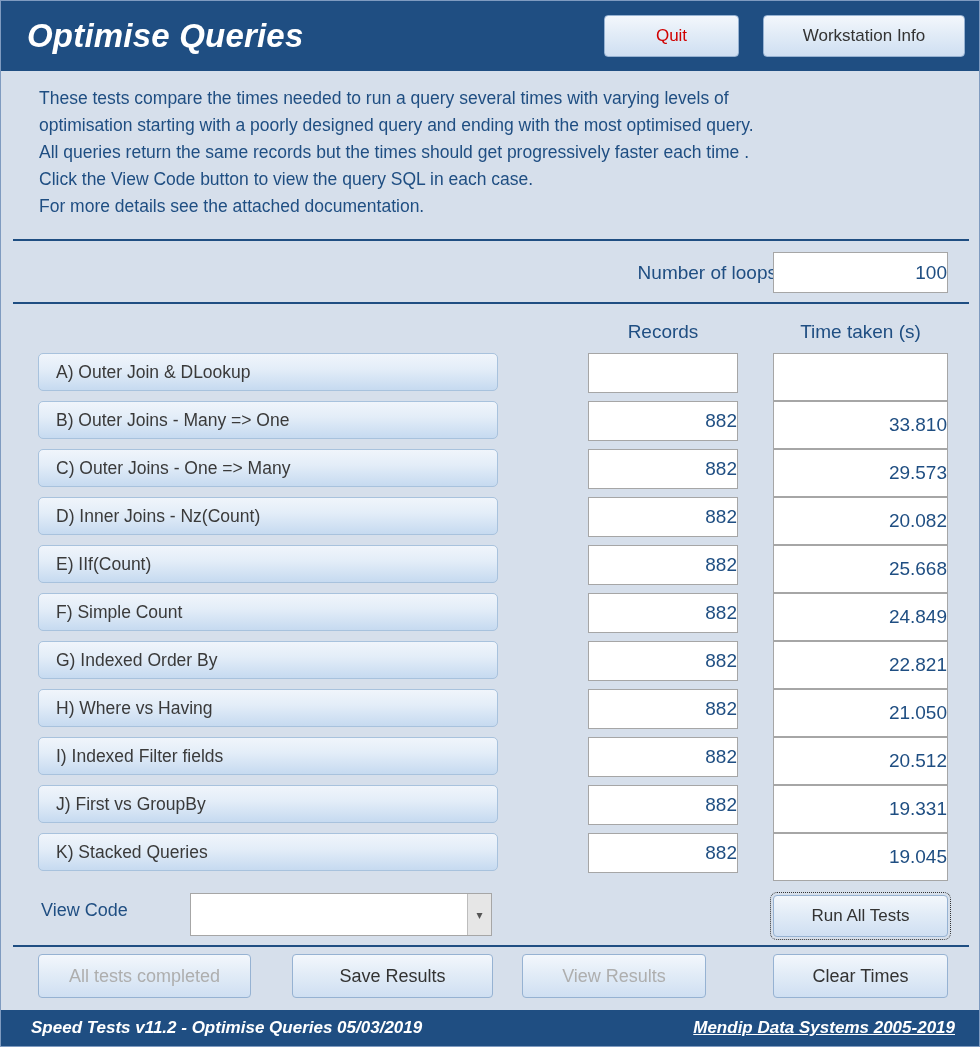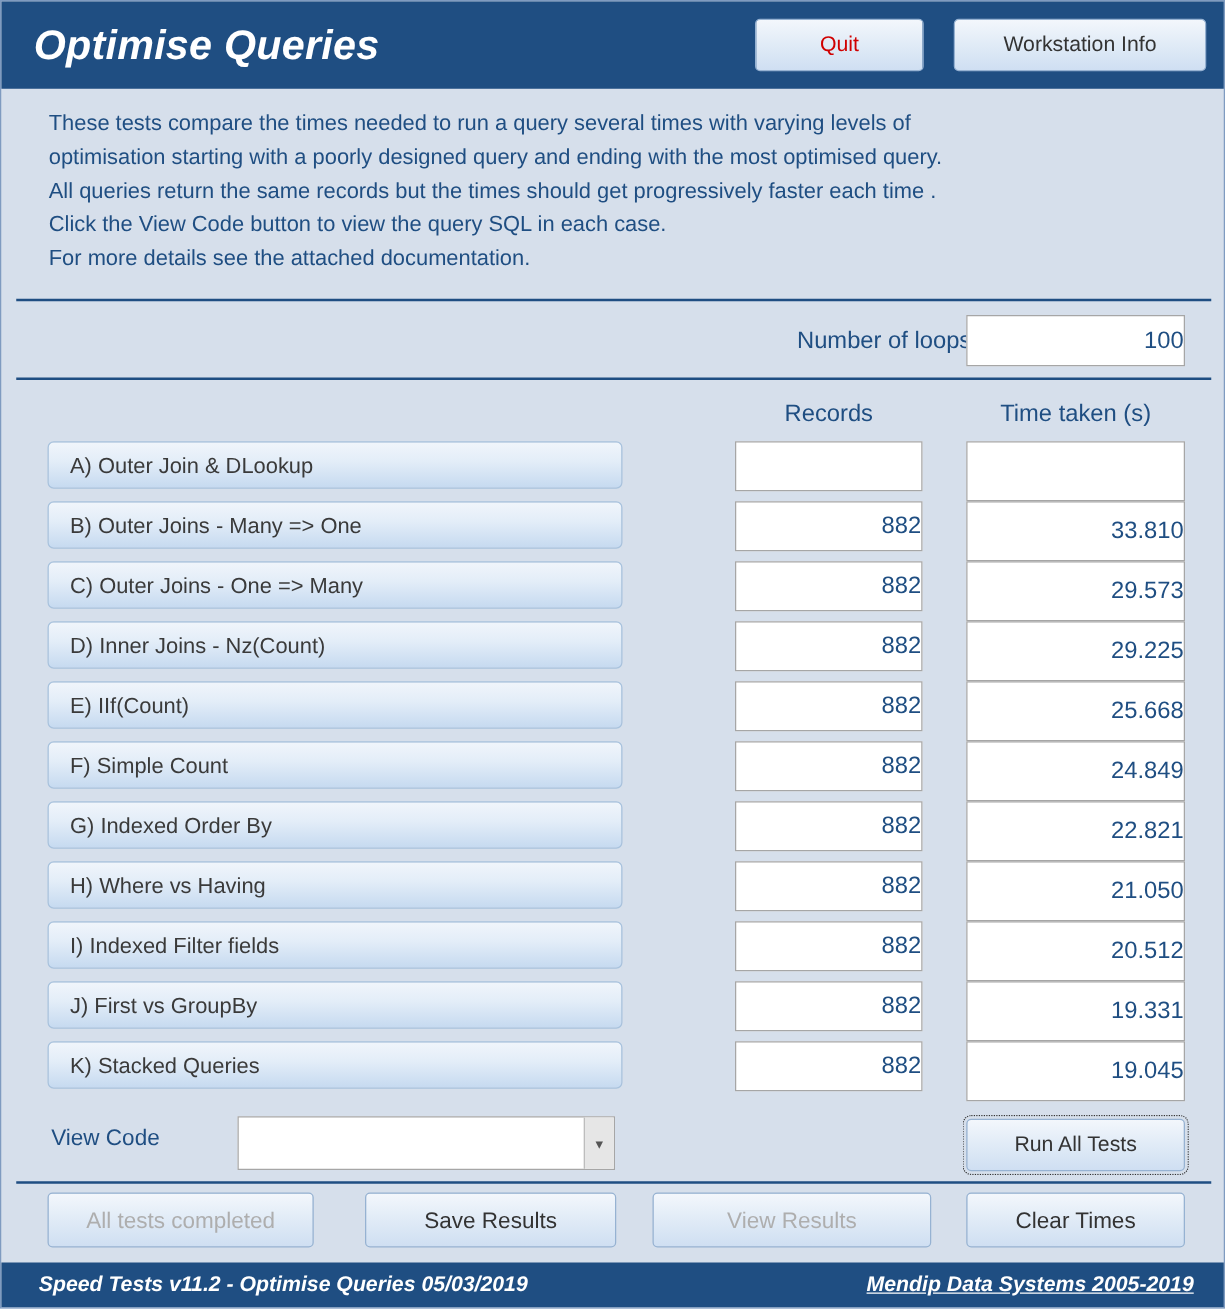--- a/index.html
+++ b/index.html
@@ -214,21 +214,21 @@
   }
   .bbtn {
     position: absolute;
     top: 0;
     height: 44px;
     font-size: 18px;
   }
   .bbtn.disabled { color: #aeaeae; cursor: default; }
   #bbtn-0 { left: 37px;  width: 213px; }
   #bbtn-1 { left: 291px; width: 201px; }
-  #bbtn-2 { left: 521px; width: 223px; }
+  #bbtn-2 { left: 521px; width: 184px; }
   #bbtn-3 { left: 772px; width: 175px; }
 
   
   .footer {
     position: absolute;
     left: 0; bottom: 0;
     width: 980px; height: 36px;
     background: #1f4e82;
     display: flex;
     align-items: center;
@@ -298,21 +298,21 @@
         <div class="field time-field">33.810</div>
       </div>
       <div class="trow">
         <div class="test-btn">C)  Outer Joins - One =&gt; Many</div>
         <div class="field rec-field">882</div>
         <div class="field time-field">29.573</div>
       </div>
       <div class="trow">
         <div class="test-btn">D)  Inner Joins - Nz(Count)</div>
         <div class="field rec-field">882</div>
-        <div class="field time-field">29.225</div>
+        <div class="field time-field">20.082</div>
       </div>
       <div class="trow">
         <div class="test-btn">E)   IIf(Count)</div>
         <div class="field rec-field">882</div>
         <div class="field time-field">25.668</div>
       </div>
       <div class="trow">
         <div class="test-btn">F)   Simple Count</div>
         <div class="field rec-field">882</div>
         <div class="field time-field">24.849</div>

